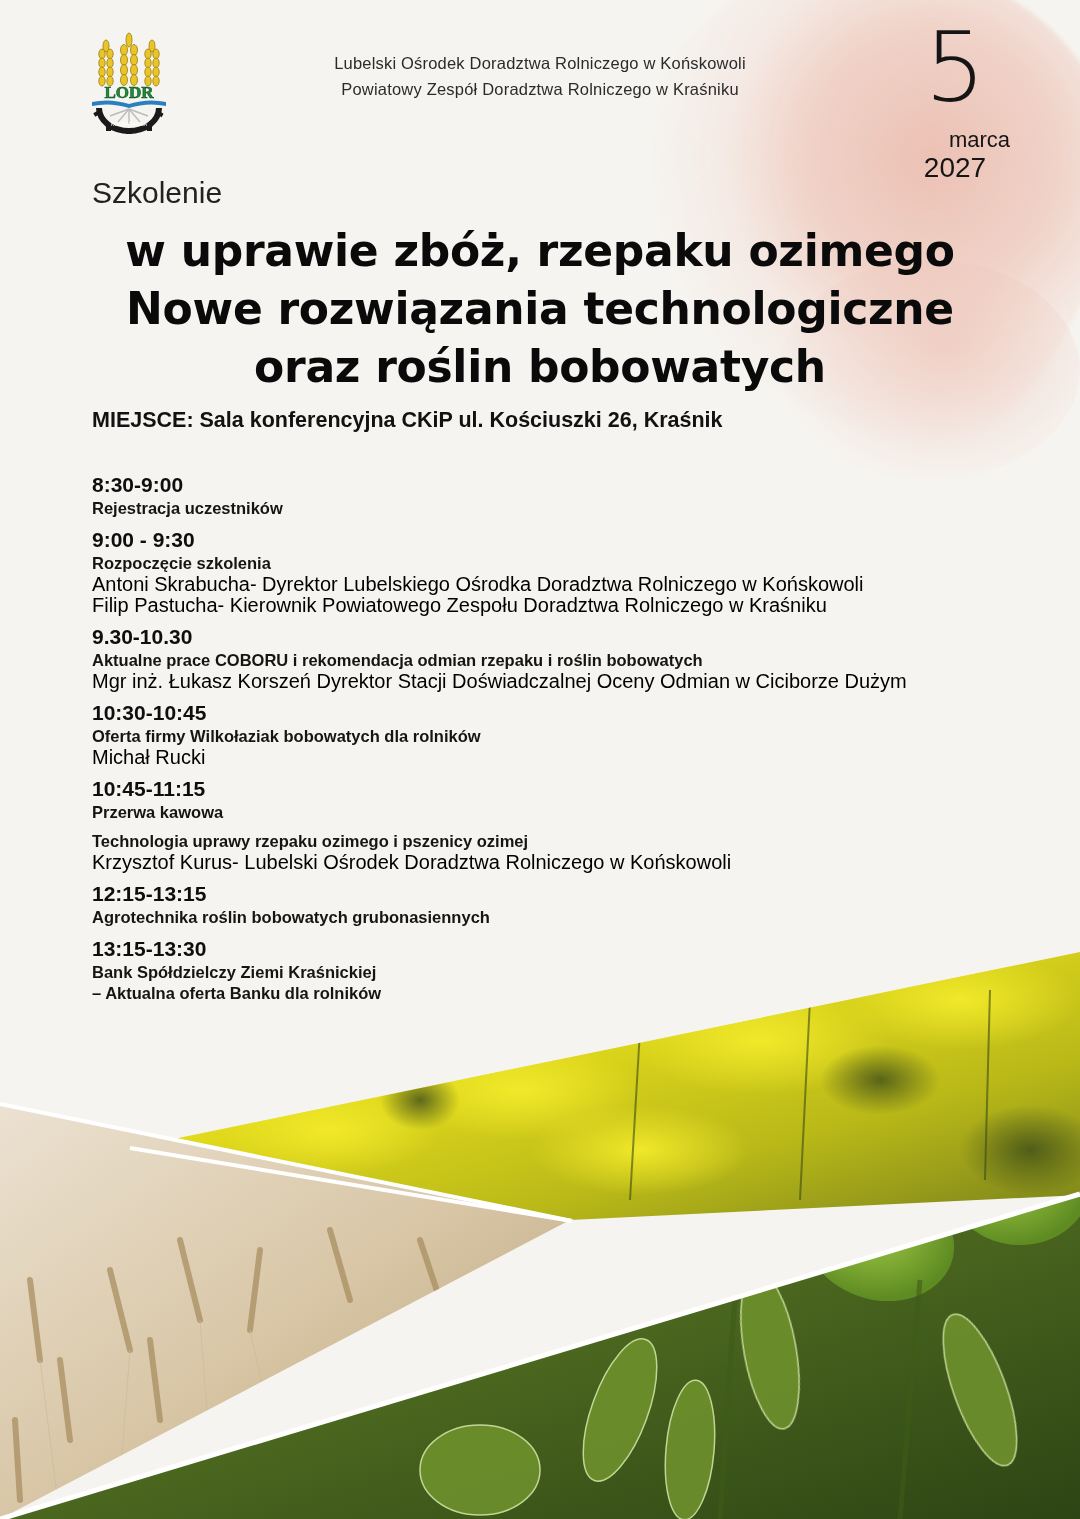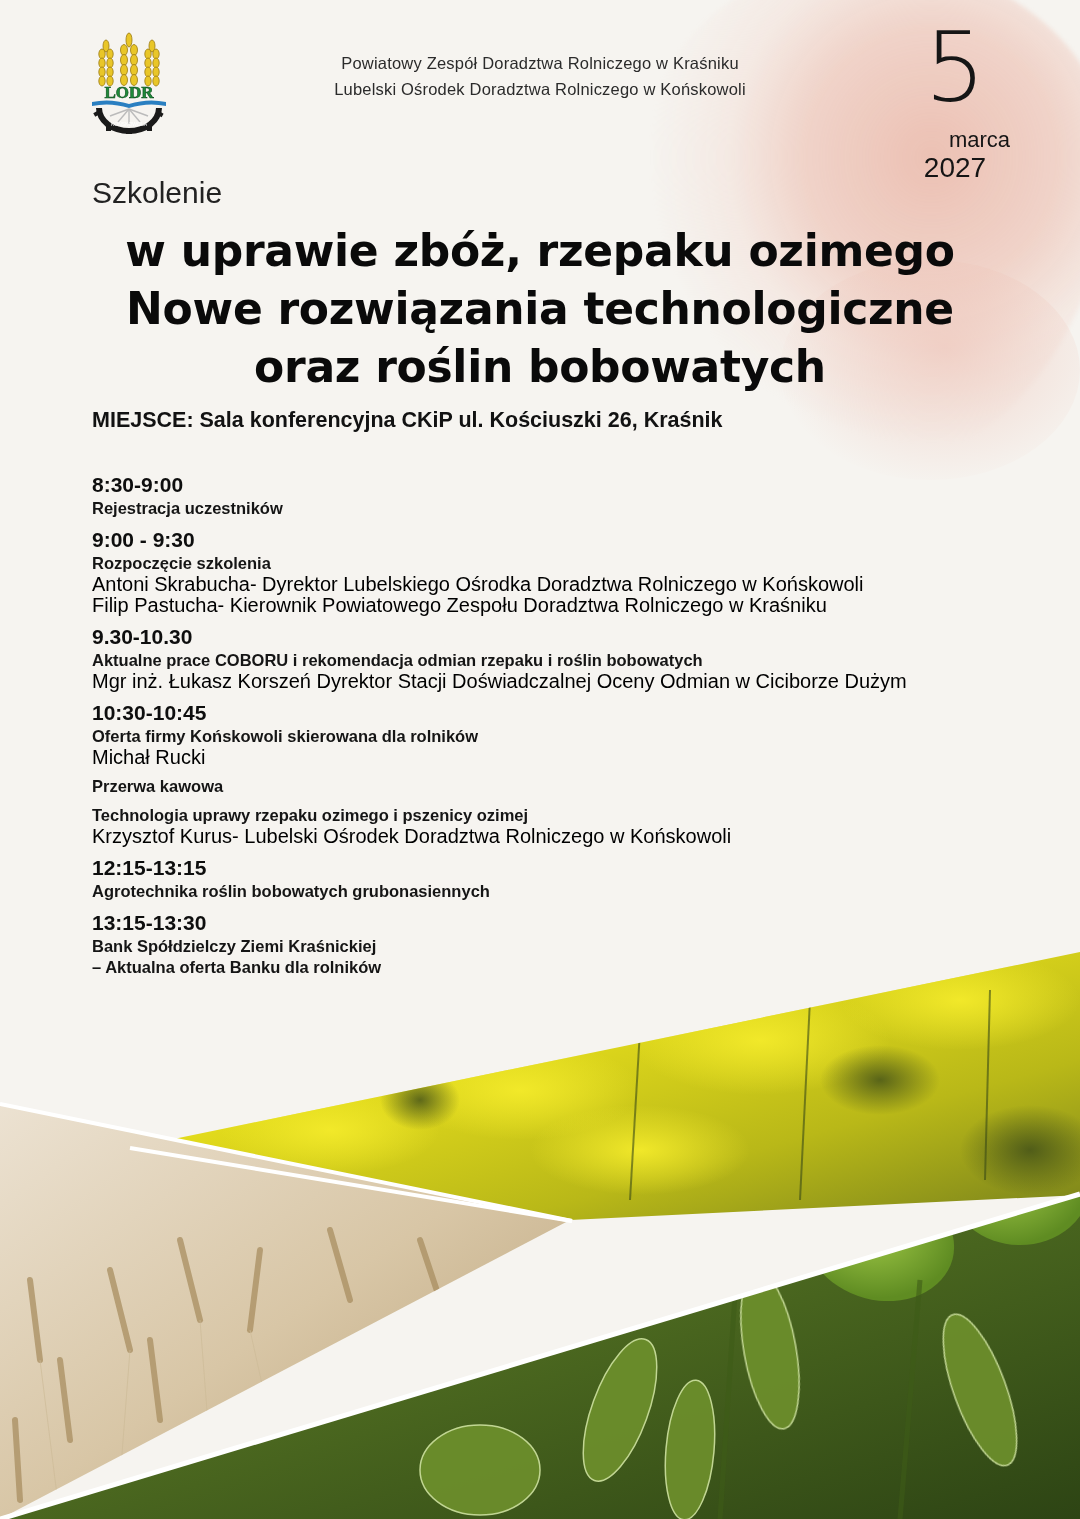--- a/index.html
+++ b/index.html
@@ -108,22 +108,22 @@
         <line x1="43" y1="77" x2="32" y2="90"></line>
         <line x1="43" y1="77" x2="54" y2="90"></line>
       <line x1="43" y1="77" x2="24" y2="84"></line>
         <line x1="43" y1="77" x2="62" y2="84"></line>
     </g>
     <text x="43" y="94" text-anchor="middle" font-family="Liberation Sans, sans-serif" font-size="5" fill="#fff">KOŃSKOWOLA</text>
   </svg>
 </div>
 
 <div class="org">
+  <div>Lubelski Ośrodek Doradztwa Rolniczego w Końskowoli</div>
   <div>Powiatowy Zespół Doradztwa Rolniczego w Kraśniku</div>
-  <div>Lubelski Ośrodek Doradztwa Rolniczego w Końskowoli</div>
 </div>
 
 <div class="date">
   <div class="day">5</div>
   <div class="month">marca</div>
   <div class="year">2027</div>
 </div>
 
 <div class="kicker">Szkolenie</div>
 
@@ -146,24 +146,25 @@
     <div class="speaker">Antoni Skrabucha- Dyrektor Lubelskiego Ośrodka Doradztwa Rolniczego w Końskowoli</div>
     <div class="speaker">Filip Pastucha- Kierownik Powiatowego Zespołu Doradztwa Rolniczego w Kraśniku</div>
   </div>
   <div class="item">
     <div class="time">9.30-10.30</div>
     <div class="topic">Aktualne prace COBORU i rekomendacja odmian rzepaku i roślin bobowatych</div>
     <div class="speaker">Mgr inż. Łukasz Korszeń Dyrektor Stacji Doświadczalnej Oceny Odmian w Ciciborze Dużym</div>
   </div>
   <div class="item">
     <div class="time">10:30-10:45</div>
-    <div class="topic">Oferta firmy Końskowoli skierowana dla rolników</div>
+    <div class="topic">Oferta firmy Wilkołaziak bobowatych dla rolników</div>
     <div class="speaker">Michał Rucki</div>
   </div>
   <div class="item">
+    <div class="time">10:45-11:15</div>
     <div class="topic">Przerwa kawowa</div>
   </div>
   <div class="item">
     <div class="topic">Technologia uprawy rzepaku ozimego i pszenicy ozimej</div>
     <div class="speaker">Krzysztof Kurus- Lubelski Ośrodek Doradztwa Rolniczego w Końskowoli</div>
   </div>
   <div class="item">
     <div class="time">12:15-13:15</div>
     <div class="topic">Agrotechnika roślin bobowatych grubonasiennych</div>
   </div>

